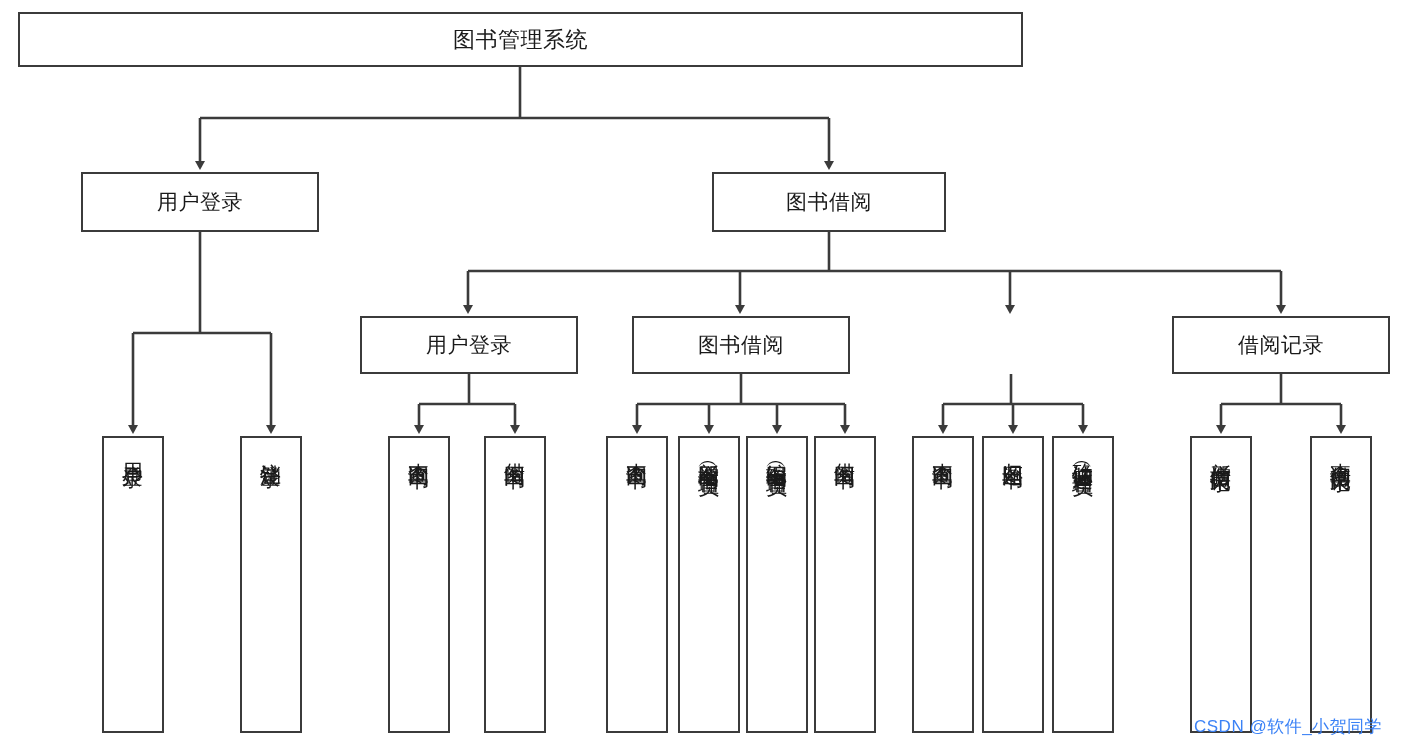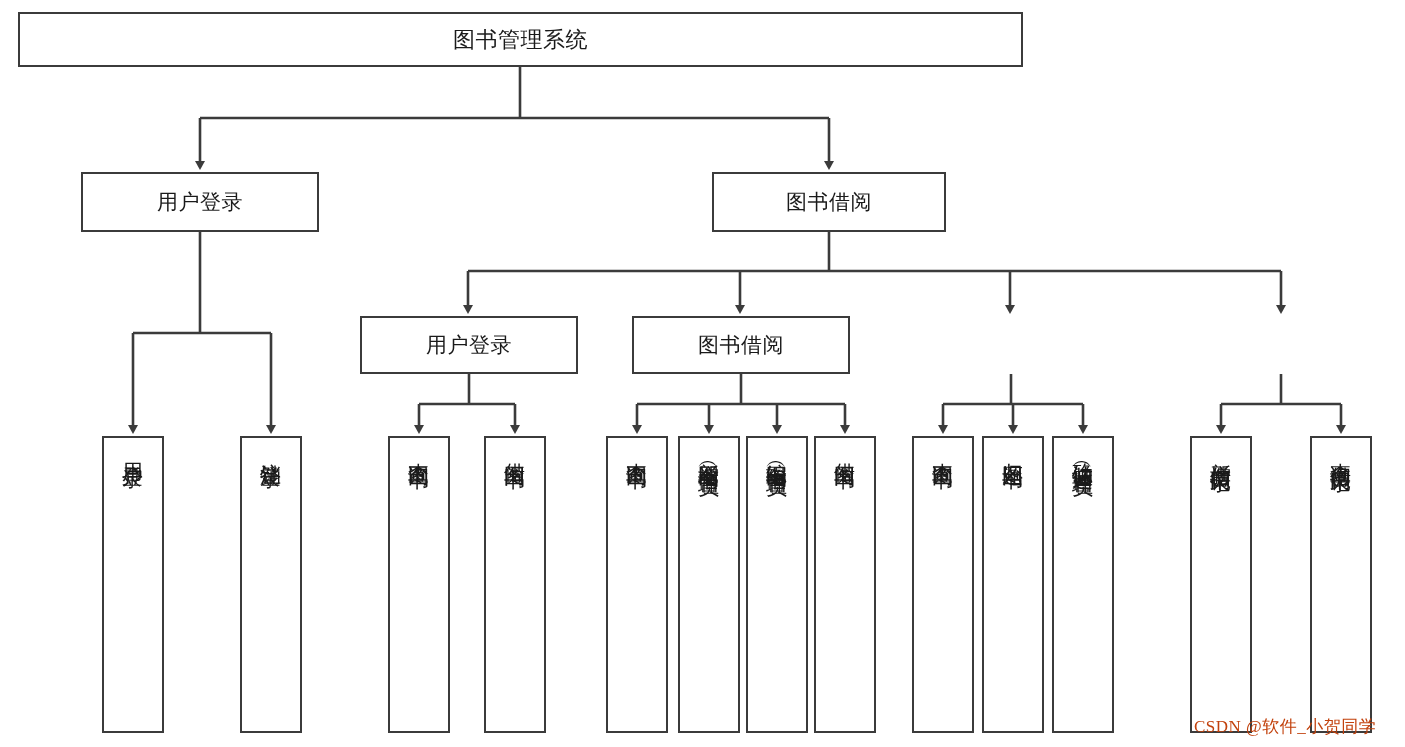--- a/index.html
+++ b/index.html
@@ -60,24 +60,23 @@
     writing-mode: vertical-rl;
     text-orientation: upright;
     font-size: 21px;
     line-height: 1.0;
     letter-spacing: 2px;
     white-space: nowrap;
   }
   .watermark {
     position: absolute;
     font-size: 17px;
-    color: #c2410c;
+    color: #3b82f6;
     white-space: nowrap;
     letter-spacing: 0.5px;
-    font-family: Liberation Serif, serif;
   }
 </style>
 </head>
 <body>
 
 <div id="canvas">
 
   <svg id="edges" viewBox="0 0 1405 747" width="1405" height="747" aria-hidden="true">
     <defs>
       <marker id="arrow" markerWidth="9" markerHeight="10" refX="1" refY="5" orient="auto" markerUnits="userSpaceOnUse">
@@ -141,20 +140,23 @@
   <div class="node horiz" style="left:712px; top:172px; width:234px; height:60px;">
     <span class="lbl">图书借阅</span>
   </div>
 
   <div class="node horiz" style="left:360px; top:316px; width:218px; height:58px;">
     <span class="lbl">用户登录</span>
   </div>
   <div class="node horiz" style="left:632px; top:316px; width:218px; height:58px;">
     <span class="lbl">图书借阅</span>
   </div>
+  <div class="node horiz" style="left:1172px; top:316px; width:218px; height:58px;">
+    <span class="lbl">借阅记录</span>
+  </div>
 
   <div class="node vert" style="left:102px; top:436px; width:62px; height:297px;">
     <span class="lbl">用户登录</span>
   </div>
   <div class="node vert" style="left:240px; top:436px; width:62px; height:297px;">
     <span class="lbl">注销登录</span>
   </div>
 
   <div class="node vert" style="left:388px; top:436px; width:62px; height:297px;">
     <span class="lbl">查询图书</span>

